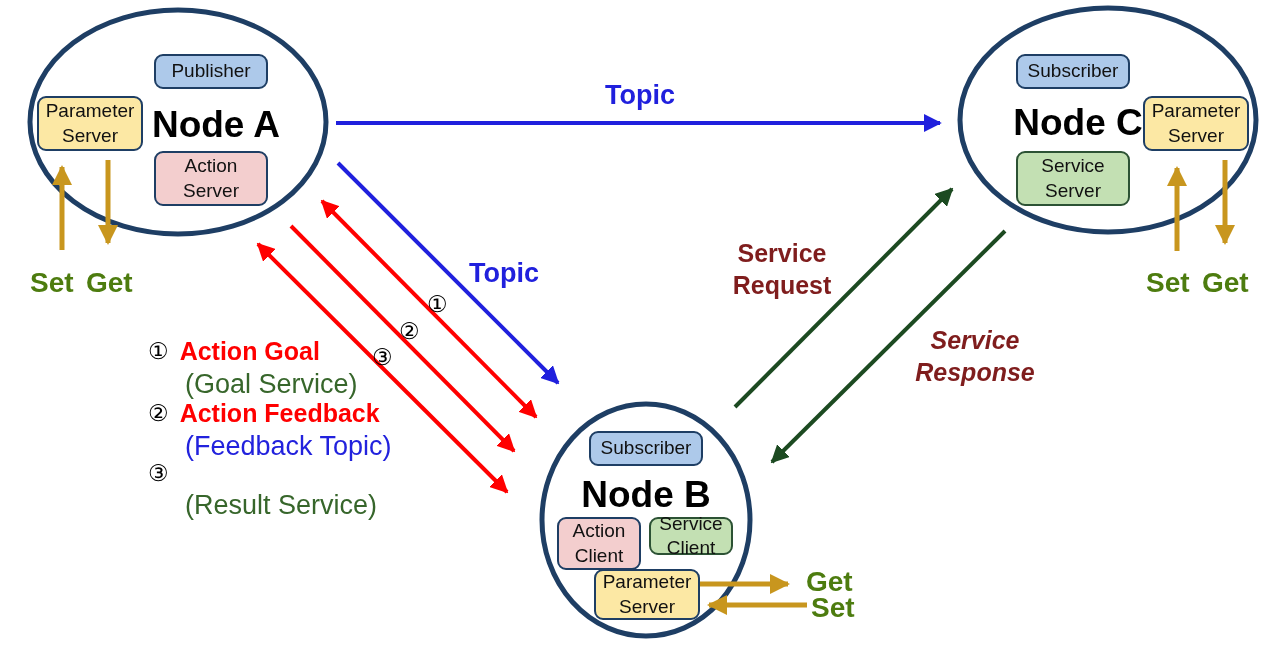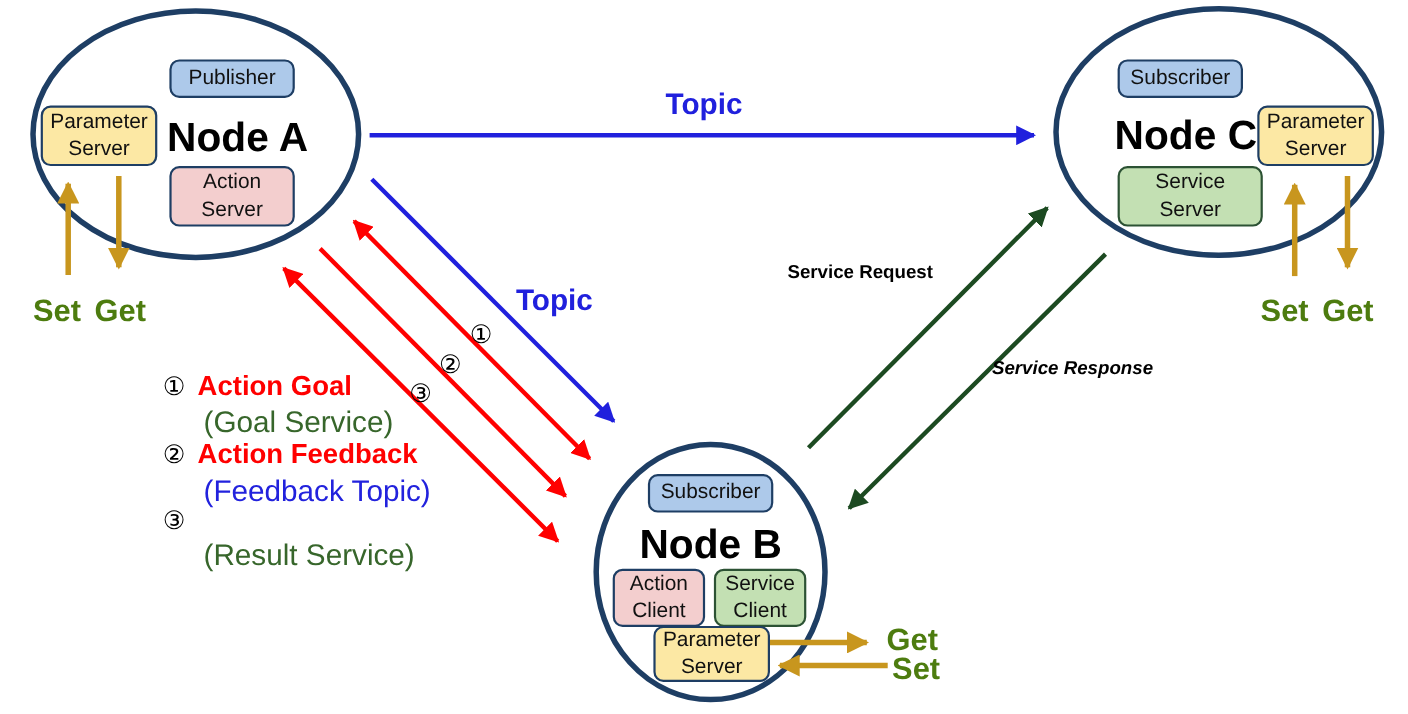--- a/index.html
+++ b/index.html
@@ -20,21 +20,21 @@
   .bg-green  { background:#C3E0B3; border-color:#2C5234; }
   .node-title {
     position:absolute; font-size:37px; font-weight:bold; color:#000000;
     text-align:center; white-space:nowrap;
   }
   .topic-label {
     position:absolute; font-size:27px; font-weight:bold; color:#2020DD;
     text-align:center; white-space:nowrap;
   }
   .service-label {
-    position:absolute; font-size:17px; font-weight:bold; color:#000000;
+    position:absolute; font-size:25px; font-weight:bold; color:#7f1d1d;
     text-align:center; line-height:1.28;
   }
   .gold-label {
     position:absolute; font-size:28px; font-weight:bold; color:#4d7c0f;
     white-space:nowrap;
   }
   .circnum { position:absolute; font-size:23px; color:#000000; }
   .legend-row  { position:absolute; }
   .legend-head { display:flex; align-items:center; gap:11px; }
   .legend-num  { font-size:23px; color:#000000; }
@@ -89,28 +89,28 @@
   <div class="node-box bg-blue" style="left:154px; top:54px; width:114px; height:35px;">Publisher</div>
   <div class="node-box bg-yellow" style="left:37px; top:96px; width:106px; height:55px;">Parameter Server</div>
   <div class="node-title" style="left:146px; top:104px; width:140px;">Node A</div>
   <div class="node-box bg-pink" style="left:154px; top:151px; width:114px; height:55px;">Action Server</div>
   <div class="gold-label" style="left:30px; top:267px;">Set</div>
   <div class="gold-label" style="left:86px; top:267px;">Get</div>
 
   <div class="node-box bg-blue" style="left:1016px; top:54px; width:114px; height:35px;">Subscriber</div>
   <div class="node-title" style="left:1008px; top:102px; width:140px;">Node C</div>
   <div class="node-box bg-yellow" style="left:1143px; top:96px; width:106px; height:55px;">Parameter Server</div>
-  <div class="node-box bg-green" style="left:1016px; top:151px; width:132px; height:55px;">Service Server</div>
+  <div class="node-box bg-green" style="left:1016px; top:151px; width:114px; height:55px;">Service Server</div>
   <div class="gold-label" style="left:1146px; top:267px;">Set</div>
   <div class="gold-label" style="left:1202px; top:267px;">Get</div>
 
   <div class="node-box bg-blue" style="left:589px; top:431px; width:114px; height:35px;">Subscriber</div>
   <div class="node-title" style="left:581px; top:474px; width:130px;">Node B</div>
   <div class="node-box bg-pink" style="left:557px; top:517px; width:84px; height:53px;">Action Client</div>
-  <div class="node-box bg-green" style="left:649px; top:517px; width:84px; height:53px;">Service Client</div>
+  <div class="node-box bg-green" style="left:649px; top:517px; width:84px; height:38px;">Service Client</div>
   <div class="node-box bg-yellow" style="left:594px; top:569px; width:106px; height:51px;">Parameter Server</div>
   <div class="gold-label" style="left:806px; top:566px;">Get</div>
   <div class="gold-label" style="left:811px; top:592px;">Set</div>
 
   <div class="topic-label" style="left:580px; top:80px; width:120px;">Topic</div>
   <div class="topic-label" style="left:454px; top:258px; width:100px;">Topic</div>
   <div class="service-label" style="left:712px; top:237px; width:140px;">Service Request</div>
   <div class="service-label" style="left:895px; top:324px; width:160px;font-style:italic;">Service Response</div>
 
   <div class="circnum" style="left:427px; top:291px;">①</div>

